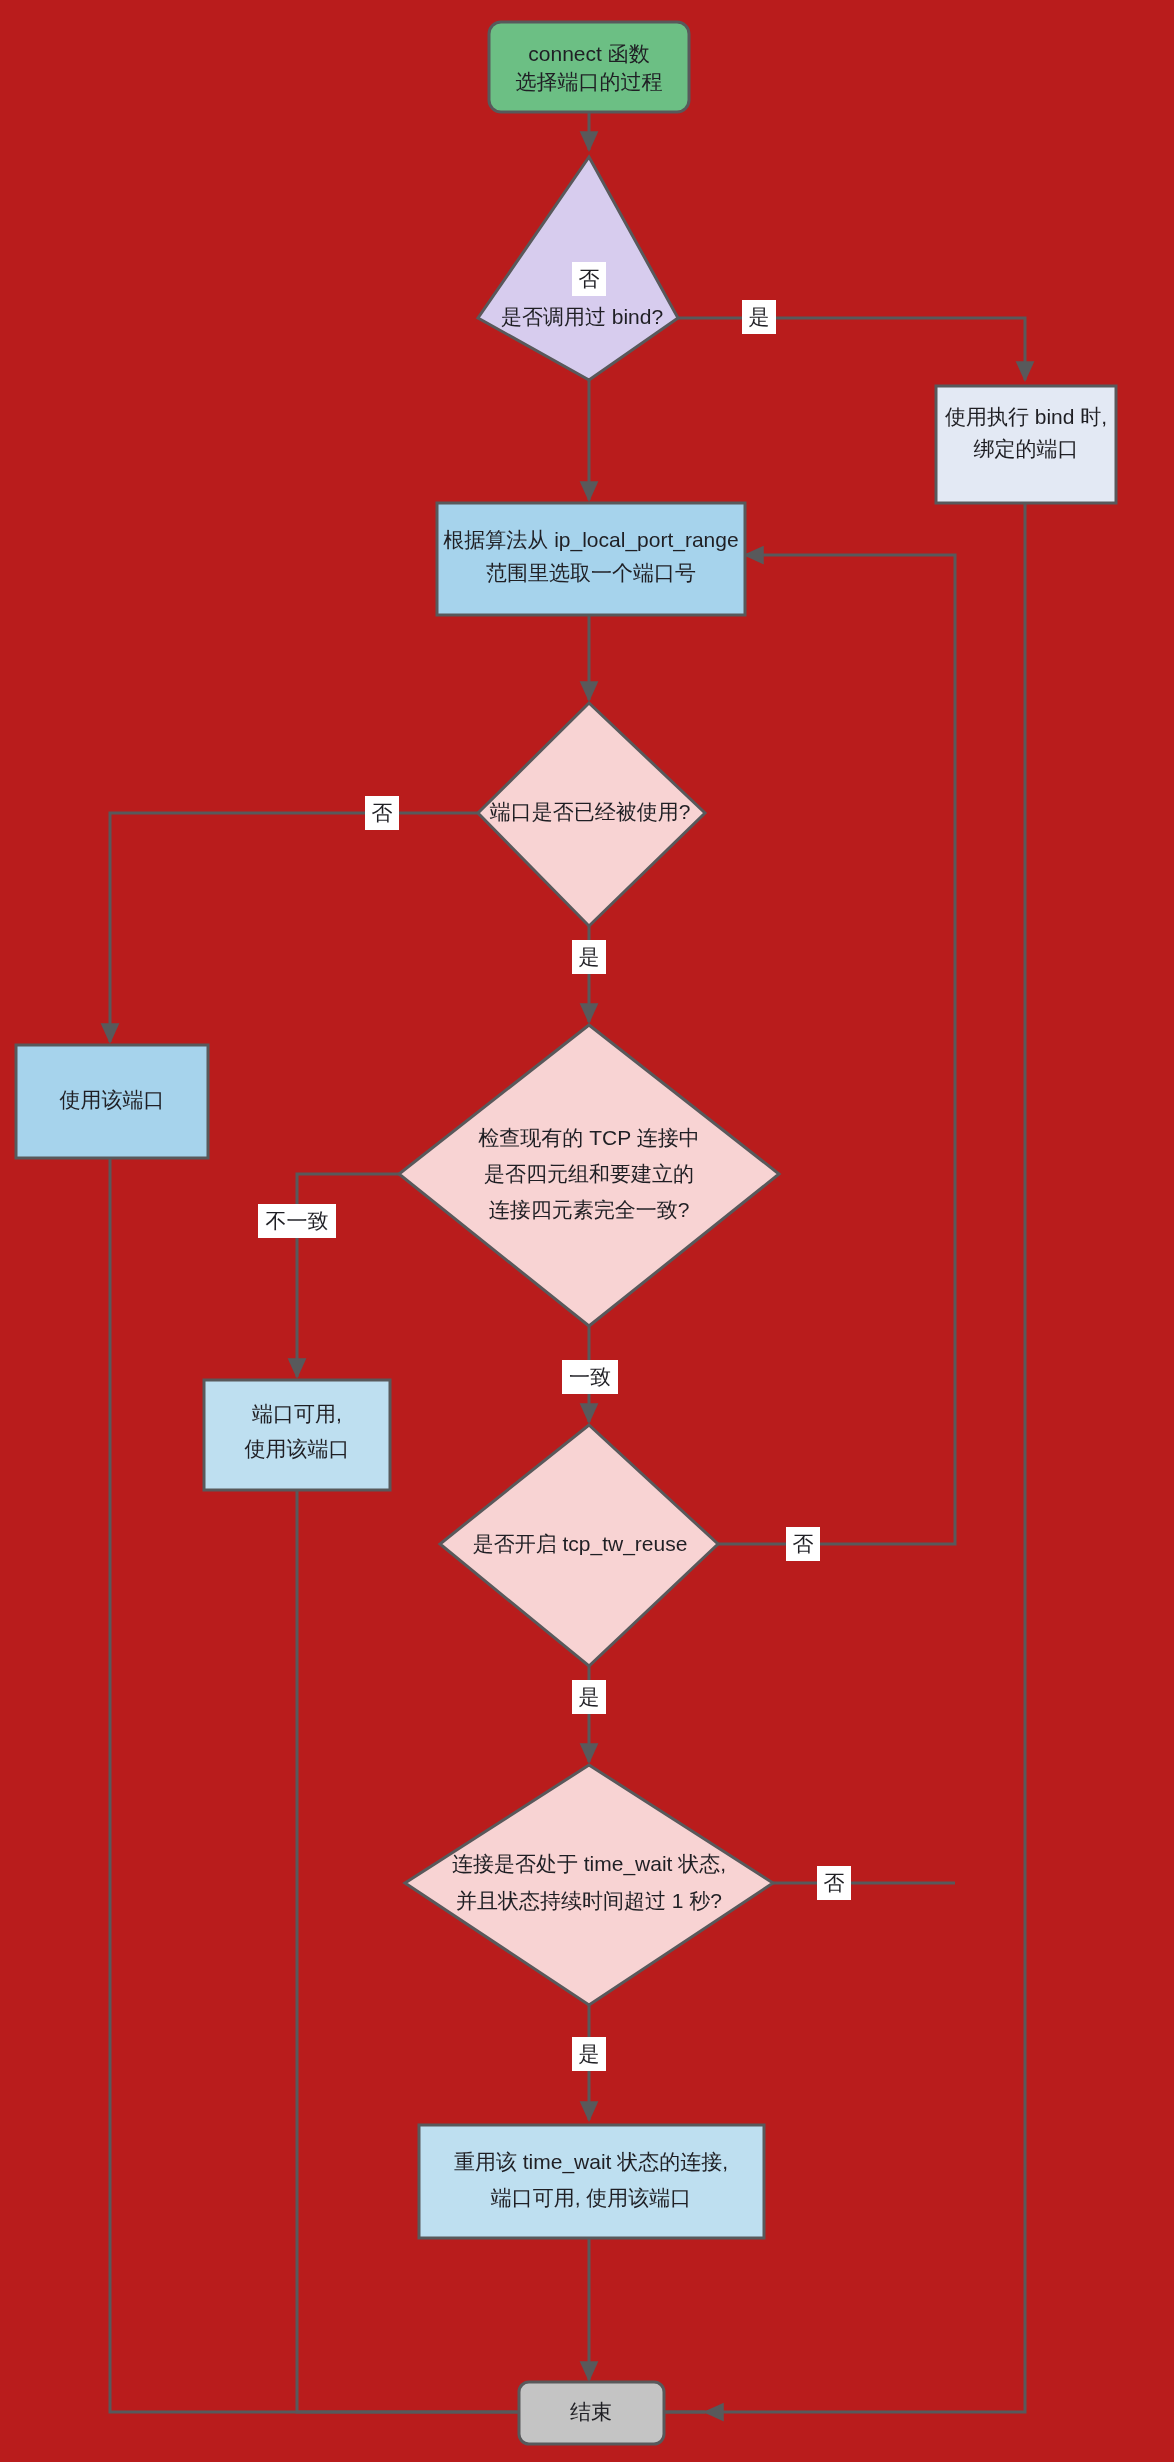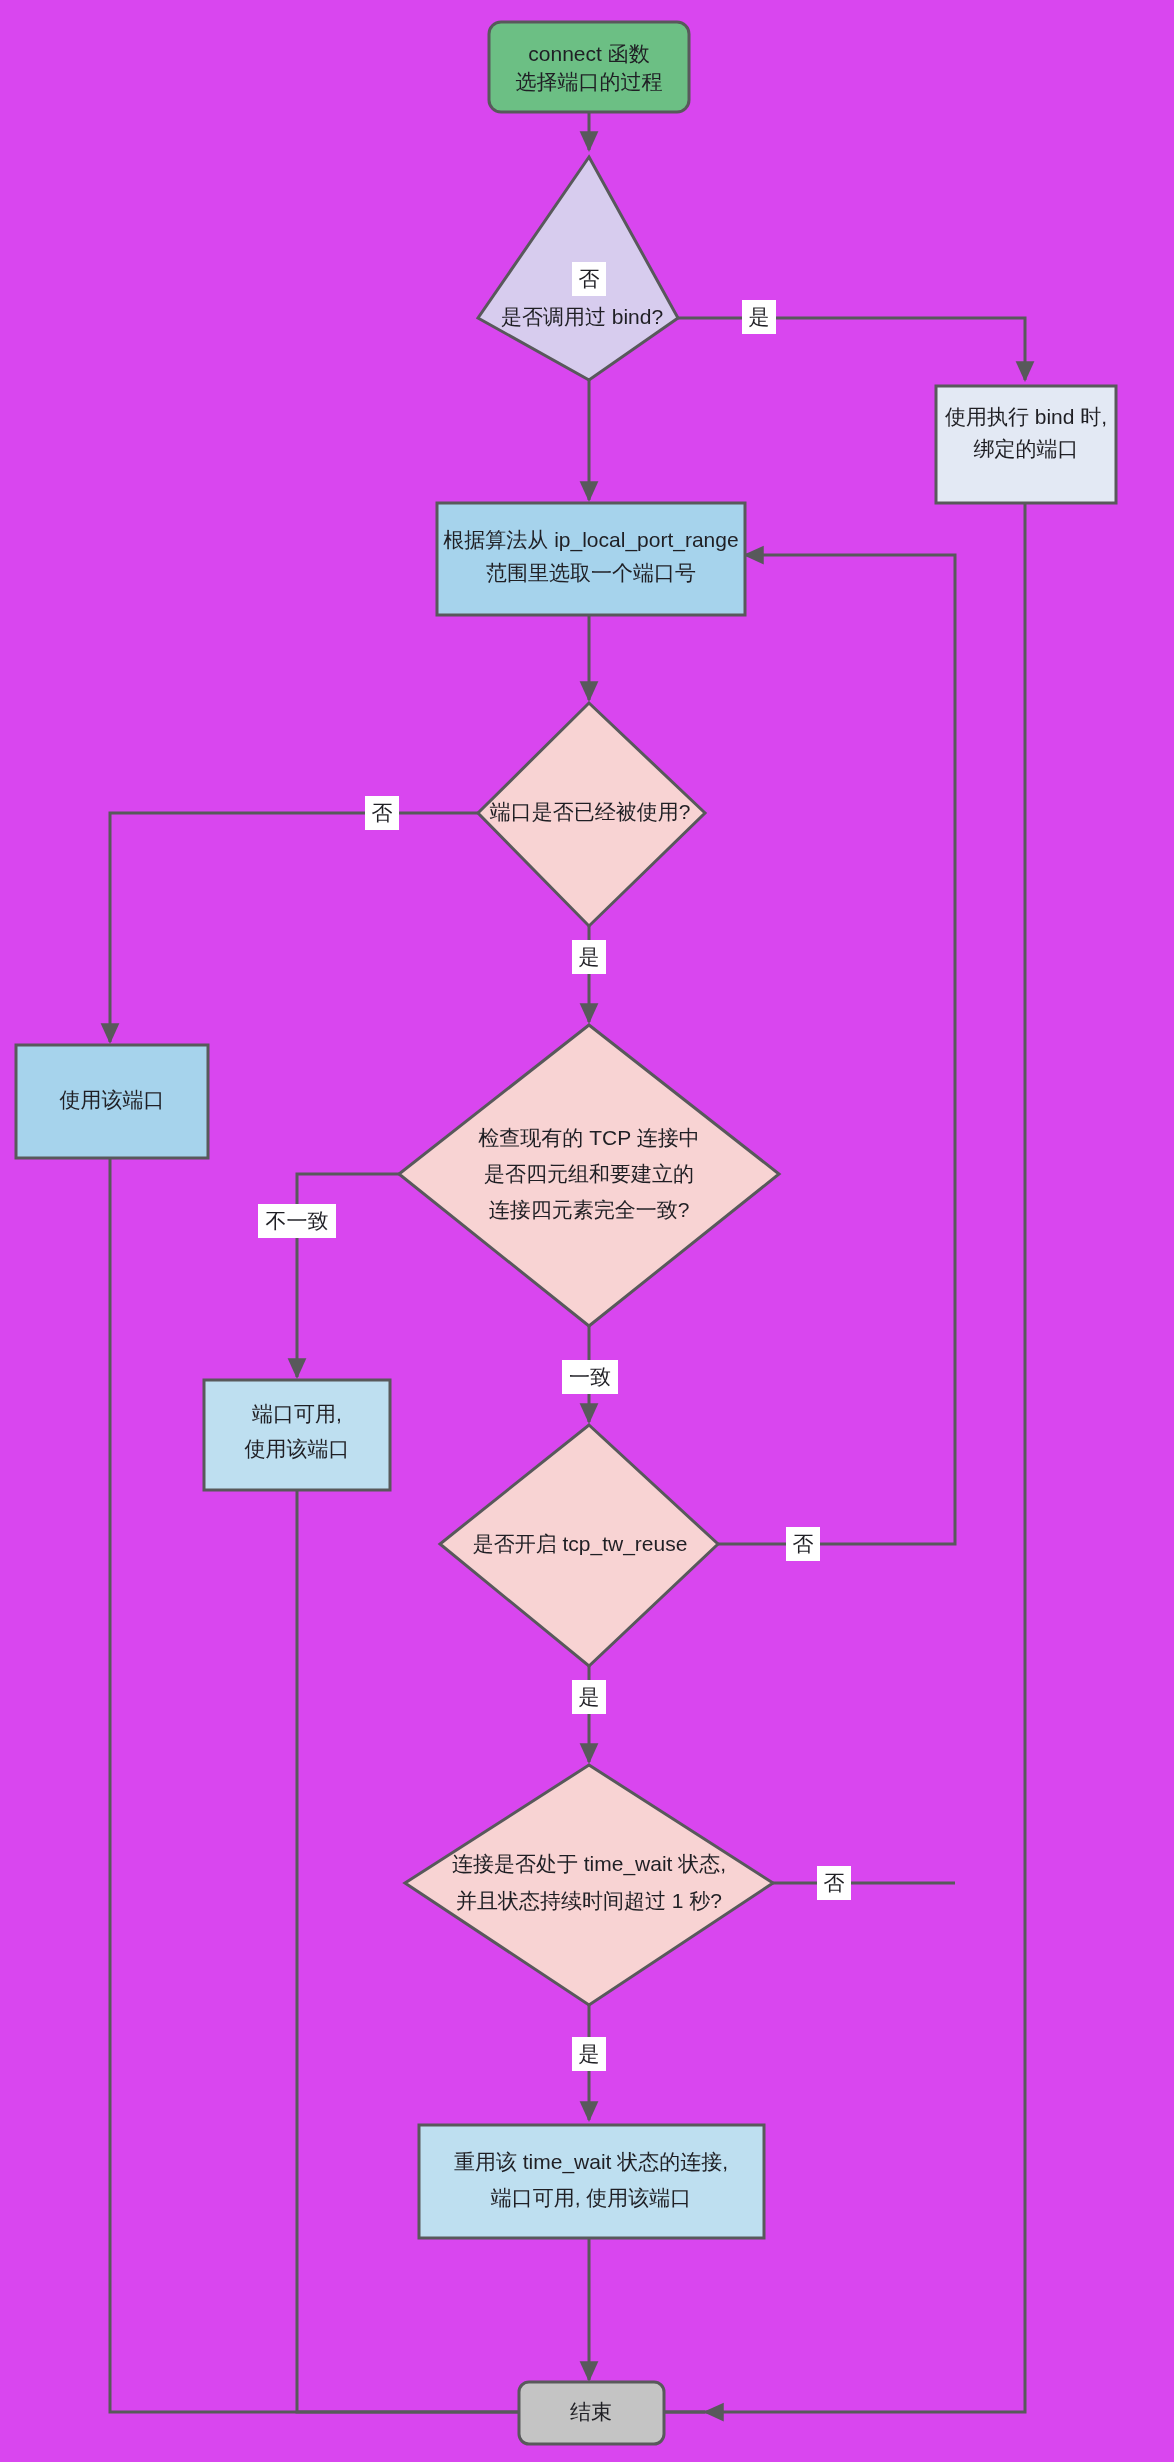--- a/index.html
+++ b/index.html
@@ -7,21 +7,21 @@
     padding: 0;
     background: #ffffff;
   }
   body {
     font-family: "Liberation Sans", "DejaVu Sans", sans-serif;
   }
   #flow-root {
     position: relative;
     width: 1174px;
     height: 2462px;
-    background: #d946ef;
+    background: #b91c1c;
     overflow: hidden;
   }
   svg#flow-svg {
     position: absolute;
     left: 0;
     top: 0;
     width: 1174px;
     height: 2462px;
     display: block;
   }

